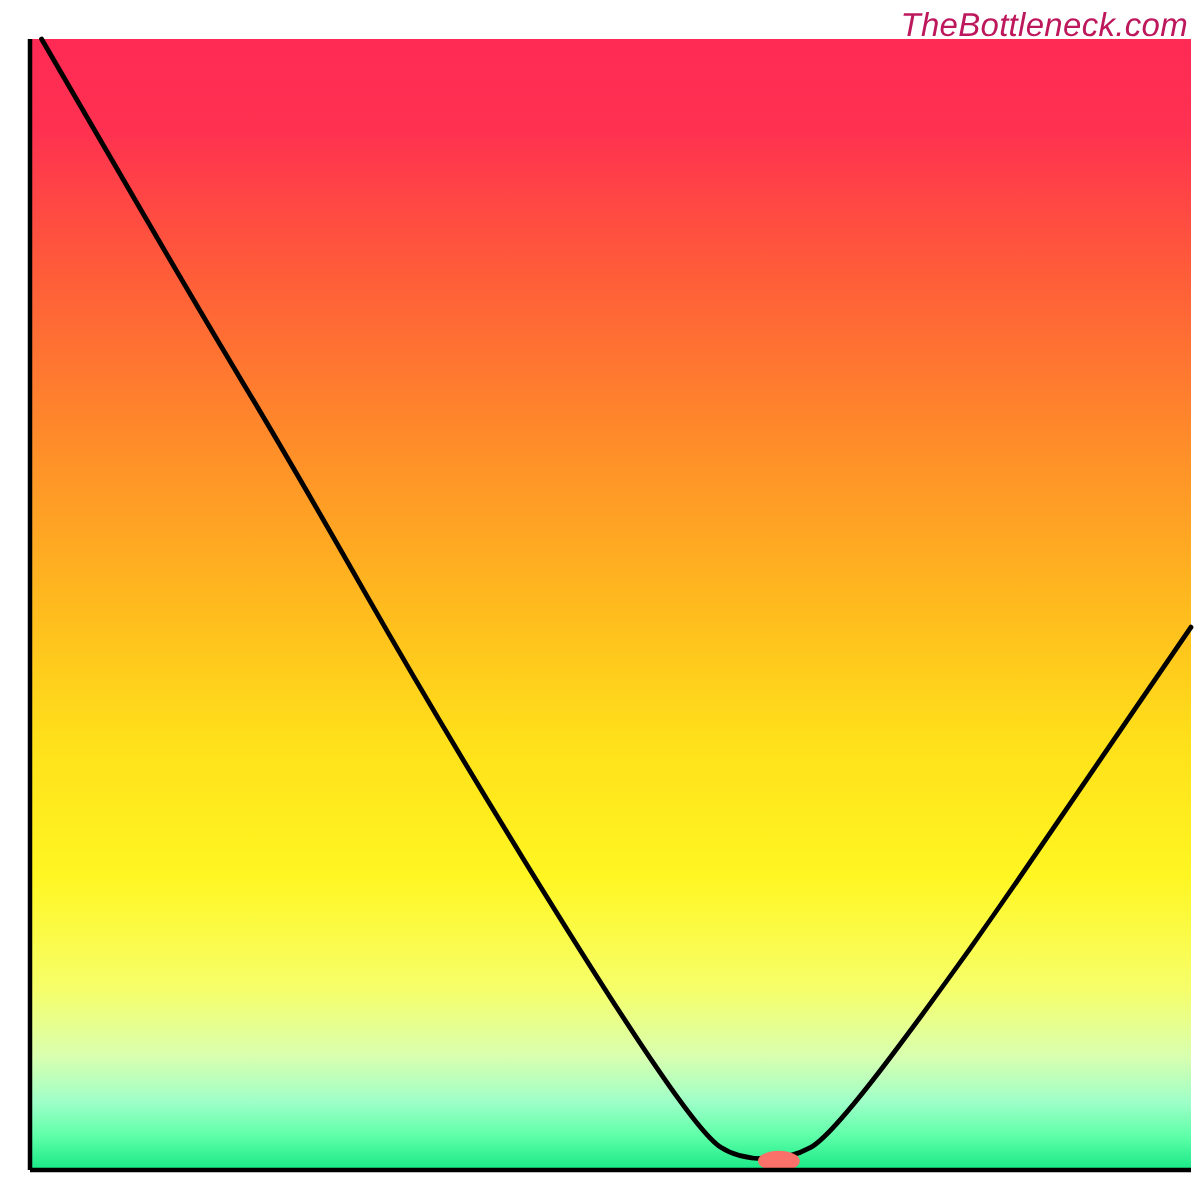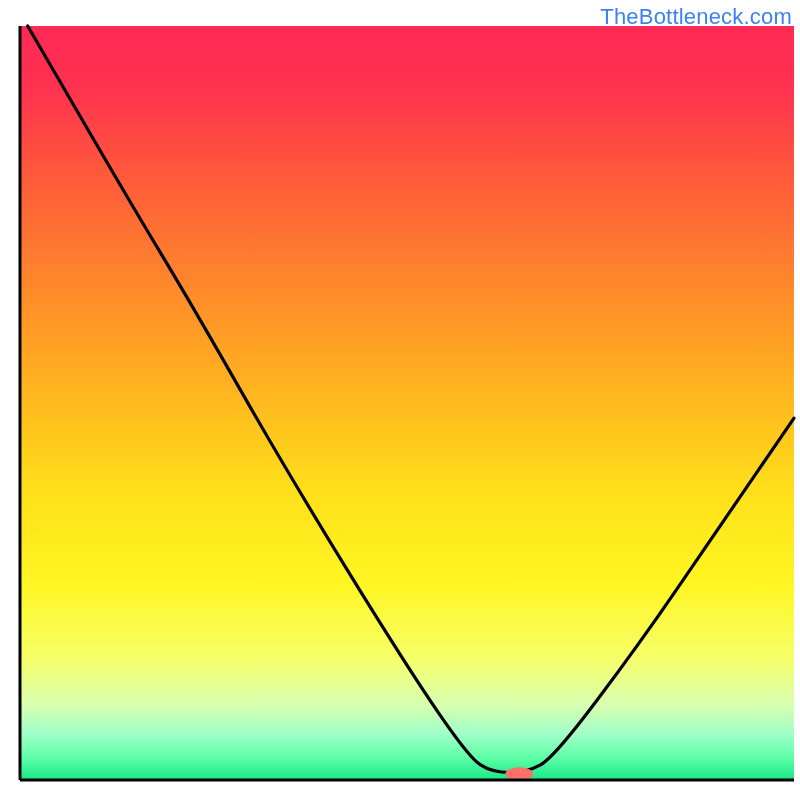--- a/index.html
+++ b/index.html
@@ -13,24 +13,25 @@
   .chart-container {
     position: relative;
     width: 800px;
     height: 800px;
   }
   .watermark {
     position: absolute;
     top: 4px;
     right: 8px;
     font-size: 22px;
-    color: #3b82f6;
+    color: #be185d;
     font-weight: 500;
     letter-spacing: 0.2px;
     z-index: 10;
+    font-style: italic;
   }
   svg {
     display: block;
   }
 </style>
 </head>
 <body>
 
 <div class="chart-container">
 

